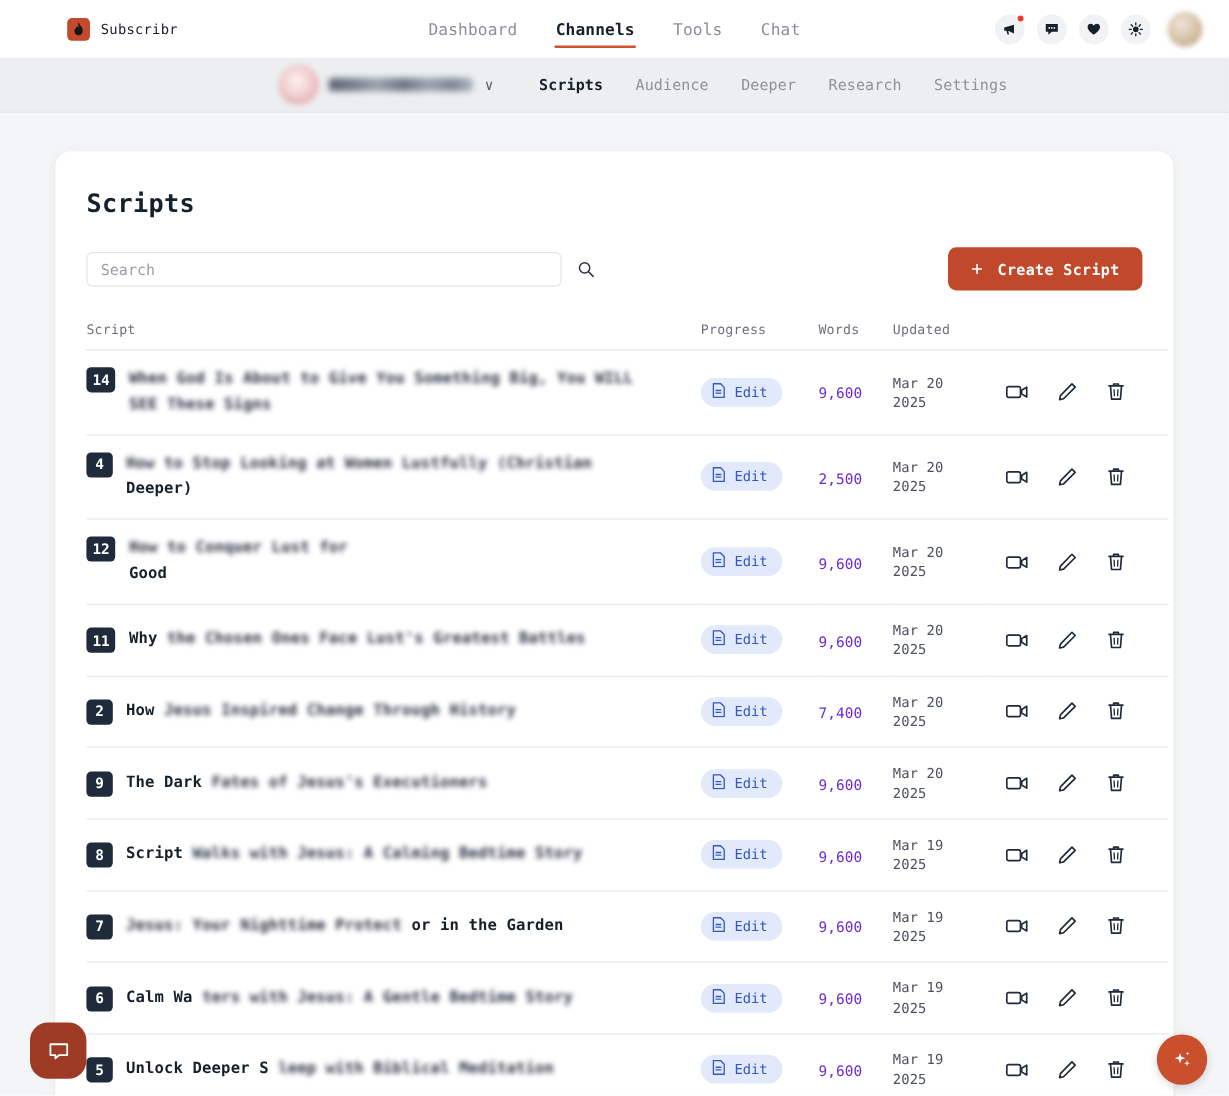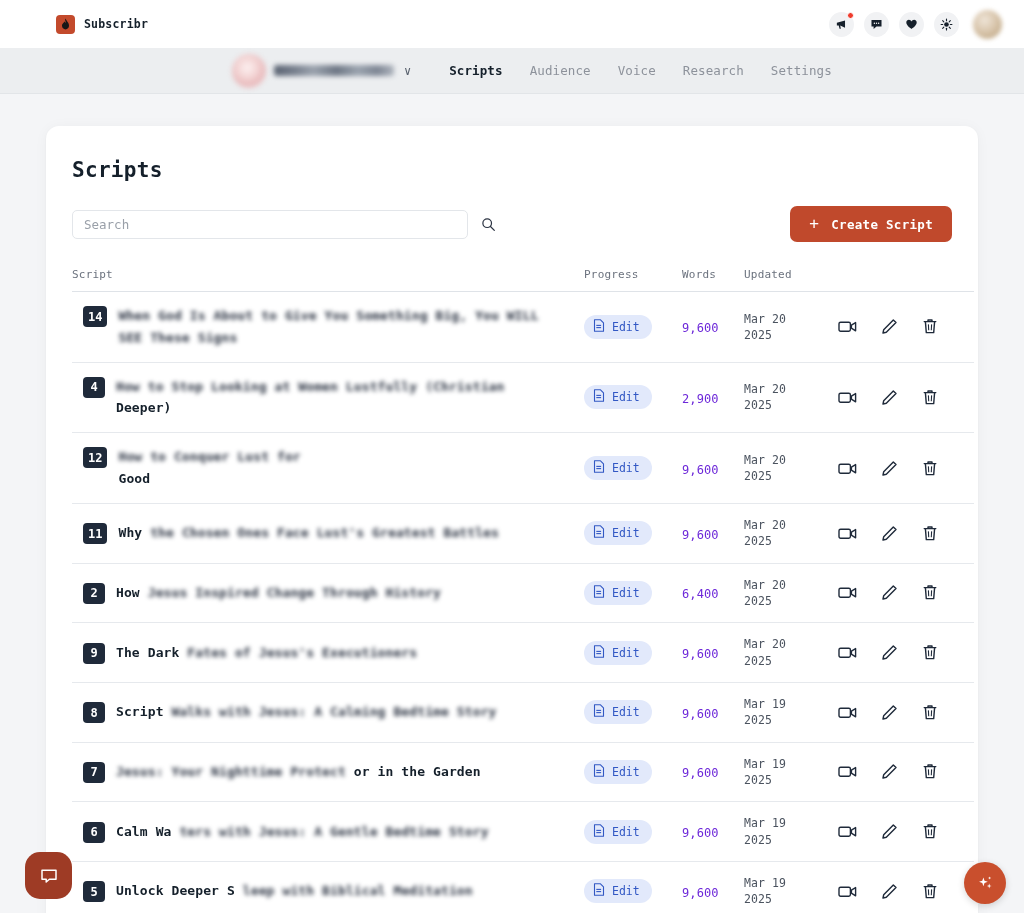--- a/index.html
+++ b/index.html
@@ -32,21 +32,21 @@
   .brand-mark {
     width: 19px; height: 19px;
     background: #c34a2c;
     border-radius: 4px;
     display: flex; align-items: center; justify-content: center;
   }
   .brand-mark svg { display:block; }
 
   .brand-name {
     font-size: 11.5px;
-    font-weight: 700;
+    font-weight: 400;
     letter-spacing: .2px;
     color: #15202b;
   }
 
   .mainmenu {
     position: absolute;
     left: 50%;
     transform: translateX(-50%);
     display: flex;
     align-items: center;
@@ -227,21 +227,21 @@
   .col-upd     { width: 80px; }
   .col-act     { width: 150px; }
 
   table.scripts td {
     border-bottom: 1px solid #e6e9ed;
     padding: 13px 0;
     vertical-align: middle;
   }
   tr.row:last-child td { border-bottom: 1px solid #dfe3e8; }
 
-  .title-cell { display: flex; align-items: flex-start; gap: 11px; margin-left: 11px; }
+  .title-cell { display: flex; align-items: flex-start; gap: 11px; }
 
   .num-badge {
     flex: 0 0 auto;
     min-width: 22px;
     height: 21px;
     border-radius: 4px;
     background: #1f2a3a;
     color: #fff;
     font-size: 12px;
     font-weight: 700;
@@ -324,20 +324,26 @@
 
   <div class="brand">
     <span class="brand-mark">
       <svg width="11" height="12" viewBox="0 0 11 12">
         <path d="M5.5 0.6 C4.2 2.6 6.4 3.3 5.4 5.0 C4.9 3.9 4.0 3.6 4.0 3.6 C4.4 5.0 2.0 5.6 2.0 7.8 C2.0 9.9 3.6 11.4 5.5 11.4 C7.4 11.4 9.0 9.9 9.0 7.8 C9.0 4.4 6.6 3.5 5.5 0.6 Z" fill="#171717"></path>
       </svg>
     </span>
     <span class="brand-name">Subscribr</span>
   </div>
 
+  <nav class="mainmenu">
+    <a href="#">Dashboard</a>
+    <a href="#" class="active">Channels</a>
+    <a href="#">Tools</a>
+    <a href="#">Chat</a>
+  </nav>
 
   <div class="topright">
     <span class="iconbtn">
       <svg width="13" height="13" viewBox="0 0 14 14">
         <path d="M2 5.2 L2 8.2 L4 8.2 L4.9 11.6 L6.3 11.6 L5.6 8.2 L10.8 10.6 L10.8 2.8 Z" fill="#16202b"></path>
       </svg>
       <span class="dot-badge"></span>
     </span>
     <span class="iconbtn">
       <svg width="13" height="13" viewBox="0 0 14 14">
@@ -373,21 +379,21 @@
 
 <div class="subnav">
   <div class="channel-chip">
     <span class="channel-avatar"></span>
     <span class="channel-name"></span>
     <span class="chev">∨</span>
   </div>
   <nav class="submenu">
     <a href="#" class="active">Scripts</a>
     <a href="#">Audience</a>
-    <a href="#">Voice</a>
+    <a href="#">Deeper</a>
     <a href="#">Research</a>
     <a href="#">Settings</a>
   </nav>
 </div>
 
 <div class="page">
   <div class="card">
 
     <h1 class="card-title">Scripts</h1>
 
@@ -484,21 +490,21 @@
               </div>
             </td>
             <td><span class="edit-pill">
                 <span><svg width="12" height="13" viewBox="0 0 12 13">
                     <path d="M1.5 0.8 h6.0 l3.0 3.0 v8.4 h-9.0 z" fill="none" stroke="#3258c4" stroke-width="1.1" stroke-linejoin="round"></path>
                     <line x1="3.3" y1="6.4" x2="8.1" y2="6.4" stroke="#3258c4" stroke-width="1.1"></line>
                     <line x1="3.3" y1="8.6" x2="8.1" y2="8.6" stroke="#3258c4" stroke-width="1.1"></line>
                   </svg></span>
                 <span>Edit</span>
               </span></td>
-            <td><span class="words">2,900</span></td>
+            <td><span class="words">2,500</span></td>
             <td>
               <div class="updated">Mar 20<br>2025</div>
             </td>
             <td>
               <div class="actions">
                 <span class="act">
                   <svg width="19" height="15" viewBox="0 0 19 15">
                     <rect x="1" y="3.2" width="11.4" height="9.0" rx="1.6" fill="none" stroke="#1f2a3a" stroke-width="1.4"></rect>
                     <path d="M13.4 6.2 L17.6 3.6 v8.2 L13.4 9.2 Z" fill="none" stroke="#1f2a3a" stroke-width="1.4" stroke-linejoin="round"></path>
                   </svg>
@@ -619,21 +625,21 @@
               </div>
             </td>
             <td><span class="edit-pill">
                 <span><svg width="12" height="13" viewBox="0 0 12 13">
                     <path d="M1.5 0.8 h6.0 l3.0 3.0 v8.4 h-9.0 z" fill="none" stroke="#3258c4" stroke-width="1.1" stroke-linejoin="round"></path>
                     <line x1="3.3" y1="6.4" x2="8.1" y2="6.4" stroke="#3258c4" stroke-width="1.1"></line>
                     <line x1="3.3" y1="8.6" x2="8.1" y2="8.6" stroke="#3258c4" stroke-width="1.1"></line>
                   </svg></span>
                 <span>Edit</span>
               </span></td>
-            <td><span class="words">6,400</span></td>
+            <td><span class="words">7,400</span></td>
             <td>
               <div class="updated">Mar 20<br>2025</div>
             </td>
             <td>
               <div class="actions">
                 <span class="act">
                   <svg width="19" height="15" viewBox="0 0 19 15">
                     <rect x="1" y="3.2" width="11.4" height="9.0" rx="1.6" fill="none" stroke="#1f2a3a" stroke-width="1.4"></rect>
                     <path d="M13.4 6.2 L17.6 3.6 v8.2 L13.4 9.2 Z" fill="none" stroke="#1f2a3a" stroke-width="1.4" stroke-linejoin="round"></path>
                   </svg>

